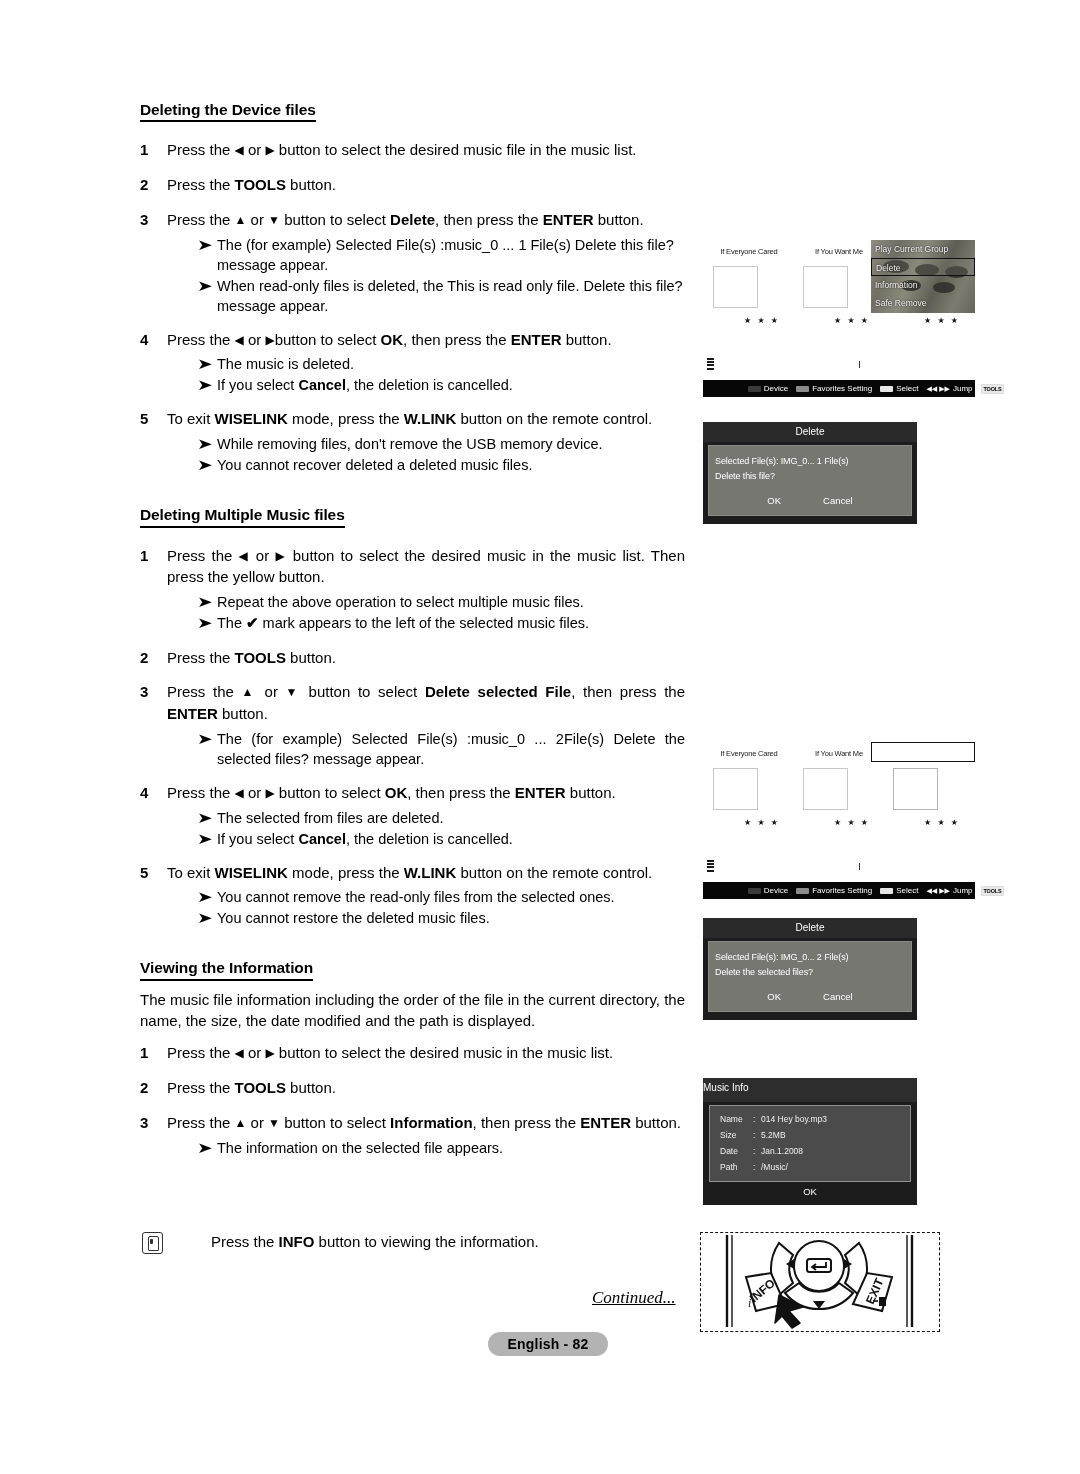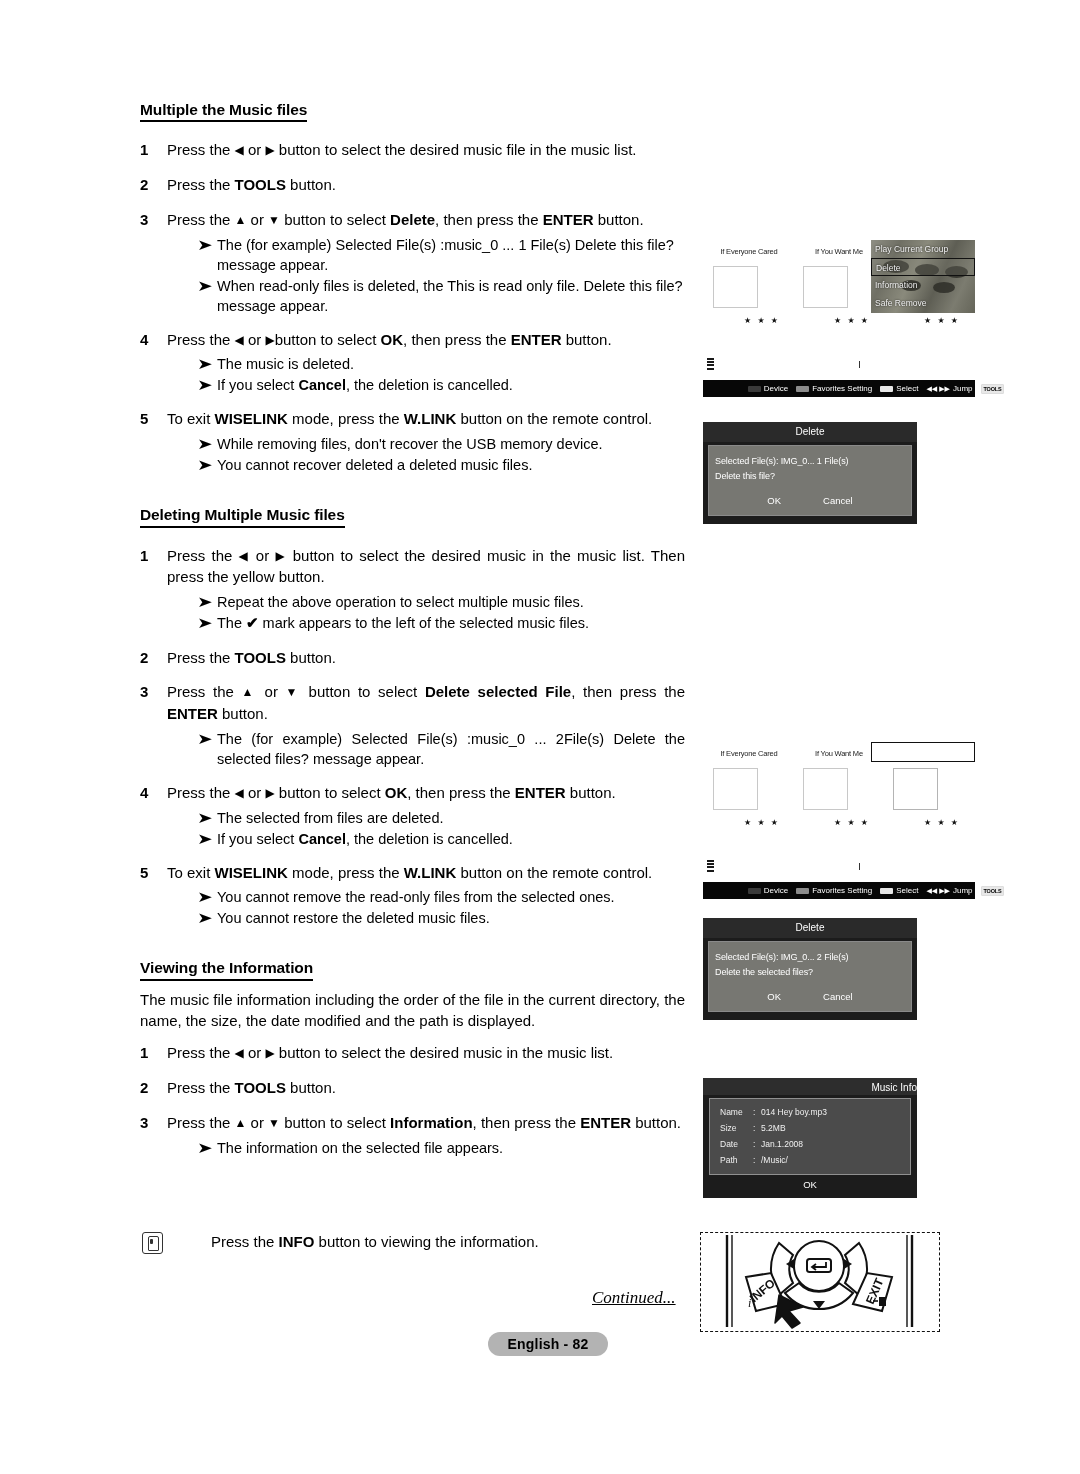--- a/index.html
+++ b/index.html
@@ -301,21 +301,21 @@
     display: flex;
     justify-content: center;
     gap: 42px;
     margin-top: 11px;
     font-size: 9.5px;
   }
 
   
   .info-dlg { position: absolute; width: 214px; background: #1c1c1c; padding-bottom: 4px; }
   .info-title {
-    height: 17px; line-height: 19px; text-align: right;
+    height: 24px; line-height: 19px; text-align: left;
     color: #fff; font-size: 10px; background: #2d2d2d;
   }
   .info-body {
     margin: 3px 6px 0 6px;
     border: 1px solid #909090;
     background: #4b4b4b;
     padding: 5px 0 6px 0;
   }
   .info-row {
     display: flex;
@@ -342,21 +342,21 @@
     width: 240px; height: 100px;
     border: 1.6px dashed #111;
   }
 </style>
 </head>
 <body>
 
 <div class="text-col">
 
   <div>
-    <div class="section-head">Multiple the Music files</div>
+    <div class="section-head">Deleting the Device files</div>
 
     <div class="step tight">
       <div class="step-num">1</div>
       <div class="step-body">Press the <span class="arw">◀</span> or <span class="arw">▶</span> button to select the desired music file in the music list.</div>
     </div>
 
     <div class="step">
       <div class="step-num">2</div>
       <div class="step-body">Press the <b>TOOLS</b> button.</div>
     </div>
@@ -395,21 +395,21 @@
       </div>
     </div>
 
     <div class="step">
       <div class="step-num">5</div>
       <div class="step-body">
         To exit <b>WISELINK</b> mode, press the <b>W.LINK</b> button on the remote control.
         <div class="bullets">
           <div class="bullet">
               <span class="bullet-mark">➤</span>
-              <span class="bullet-txt">While removing files, don't recover the USB memory device.</span>
+              <span class="bullet-txt">While removing files, don't remove the USB memory device.</span>
             </div>
           <div class="bullet">
               <span class="bullet-mark">➤</span>
               <span class="bullet-txt">You cannot recover deleted a deleted music files.</span>
             </div>
         </div>
       </div>
     </div>
   </div>
 

